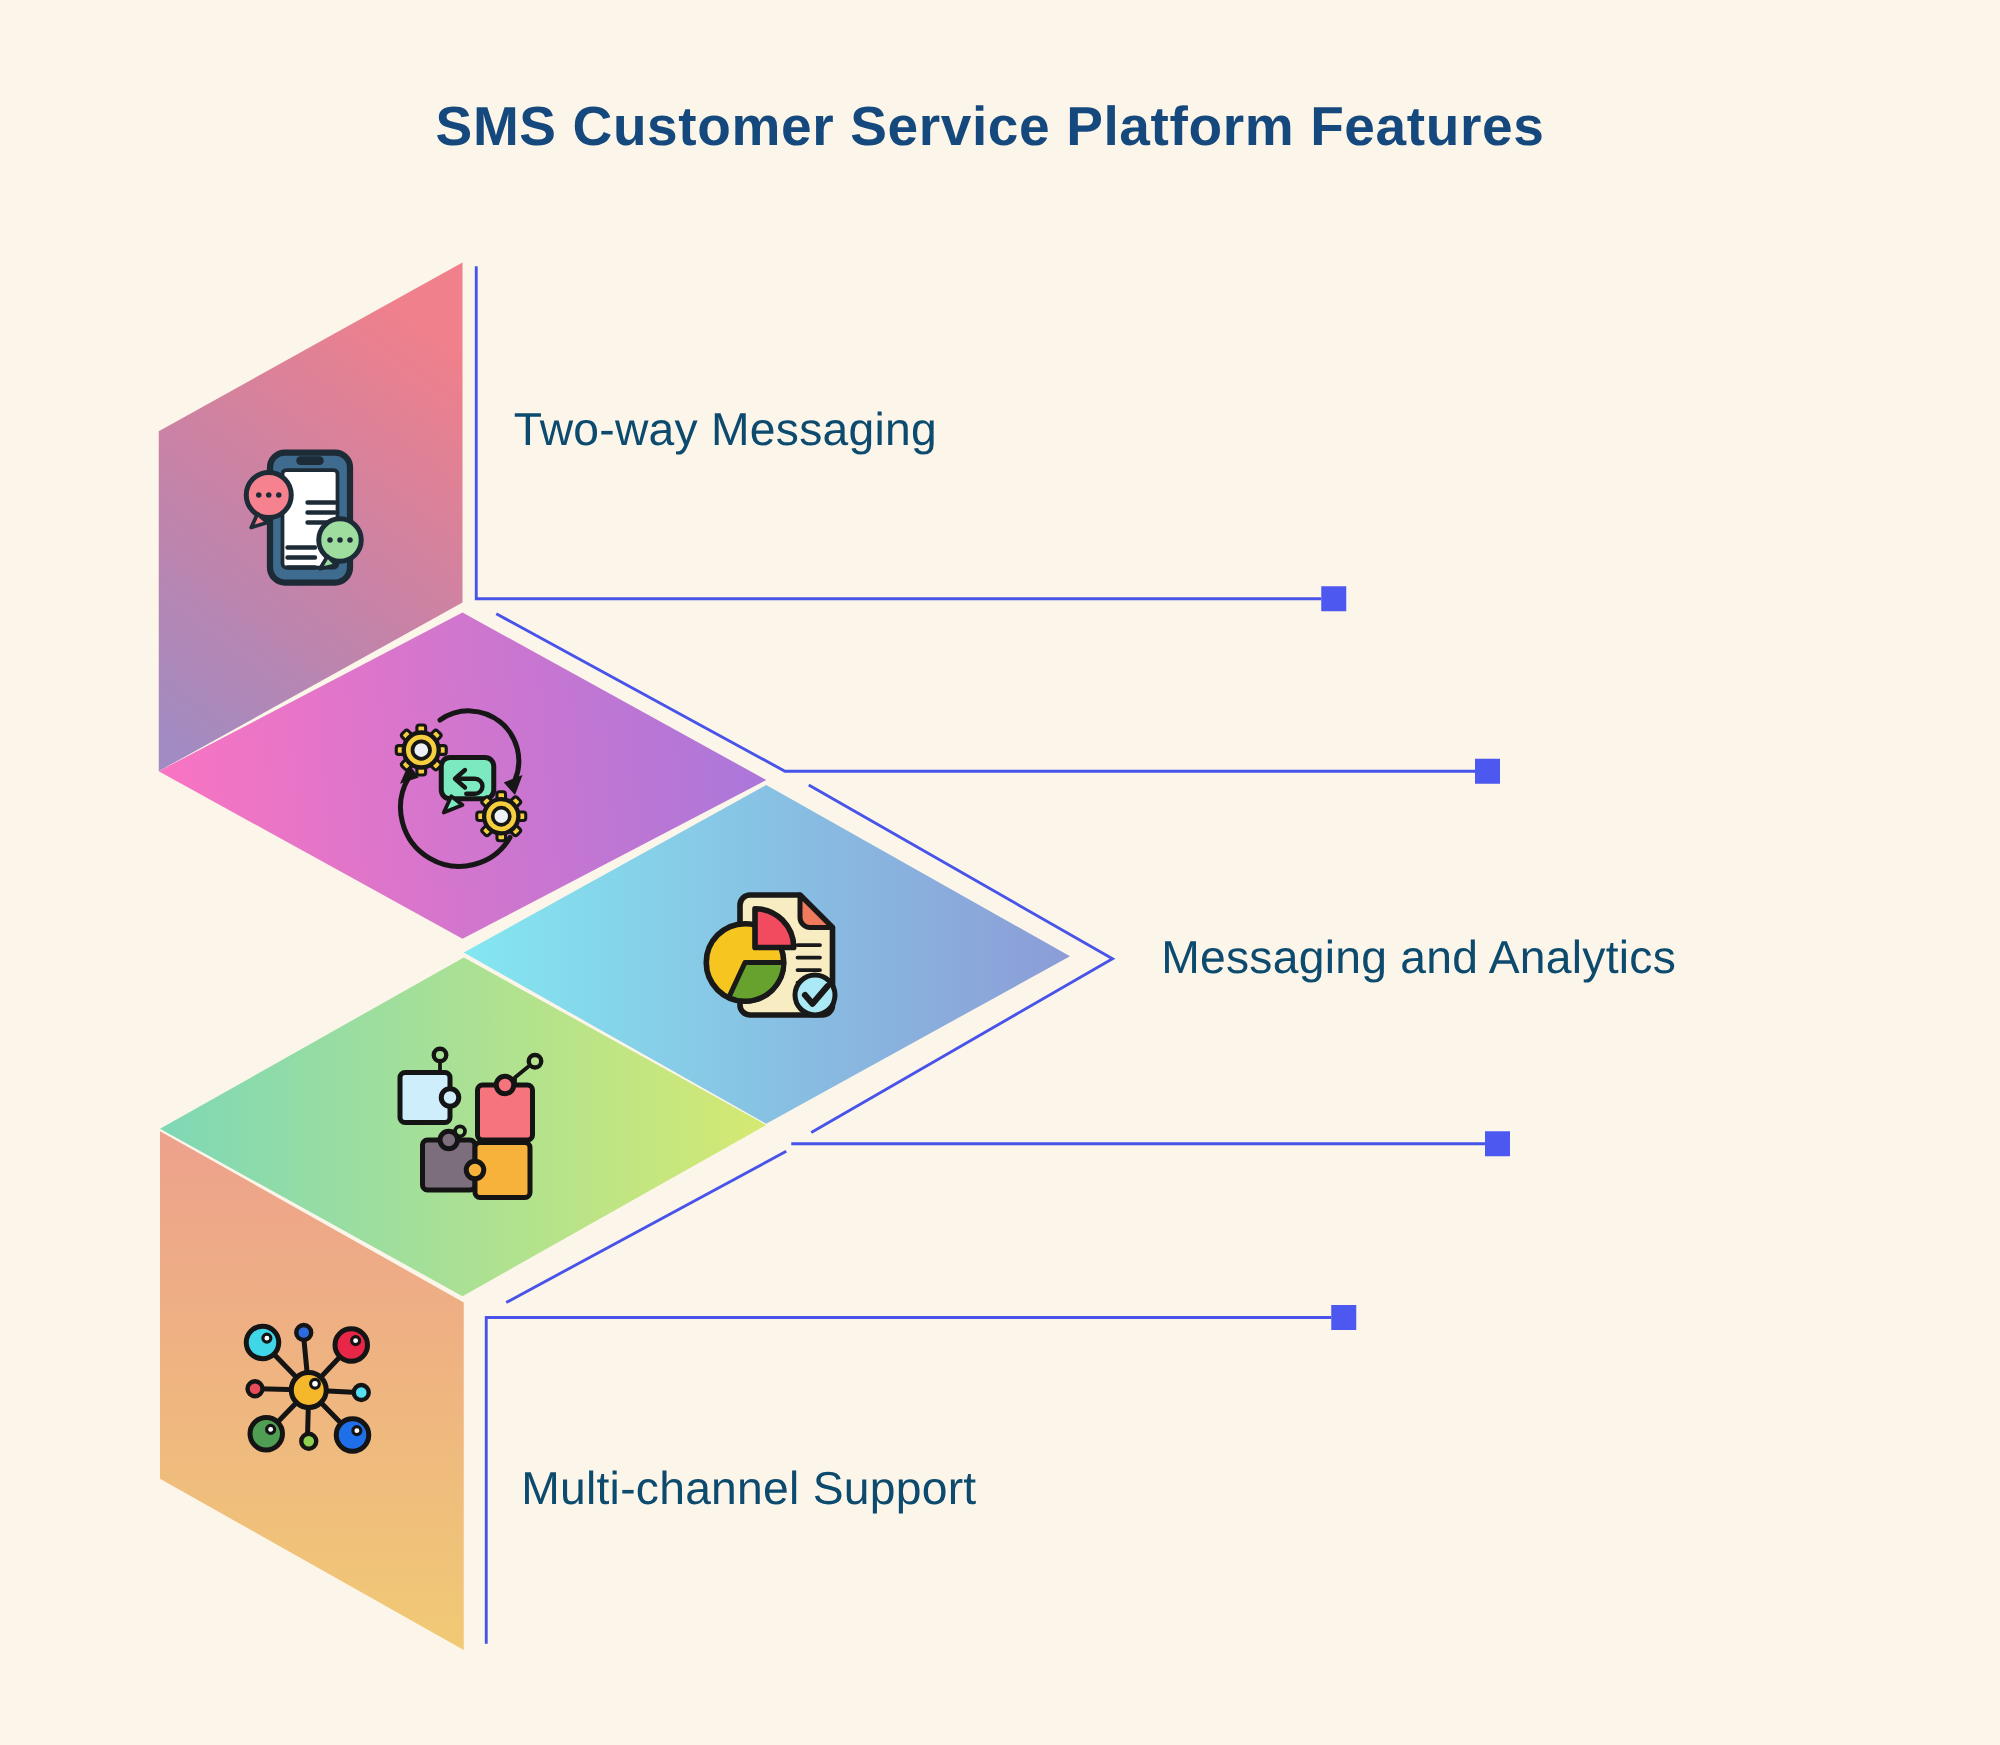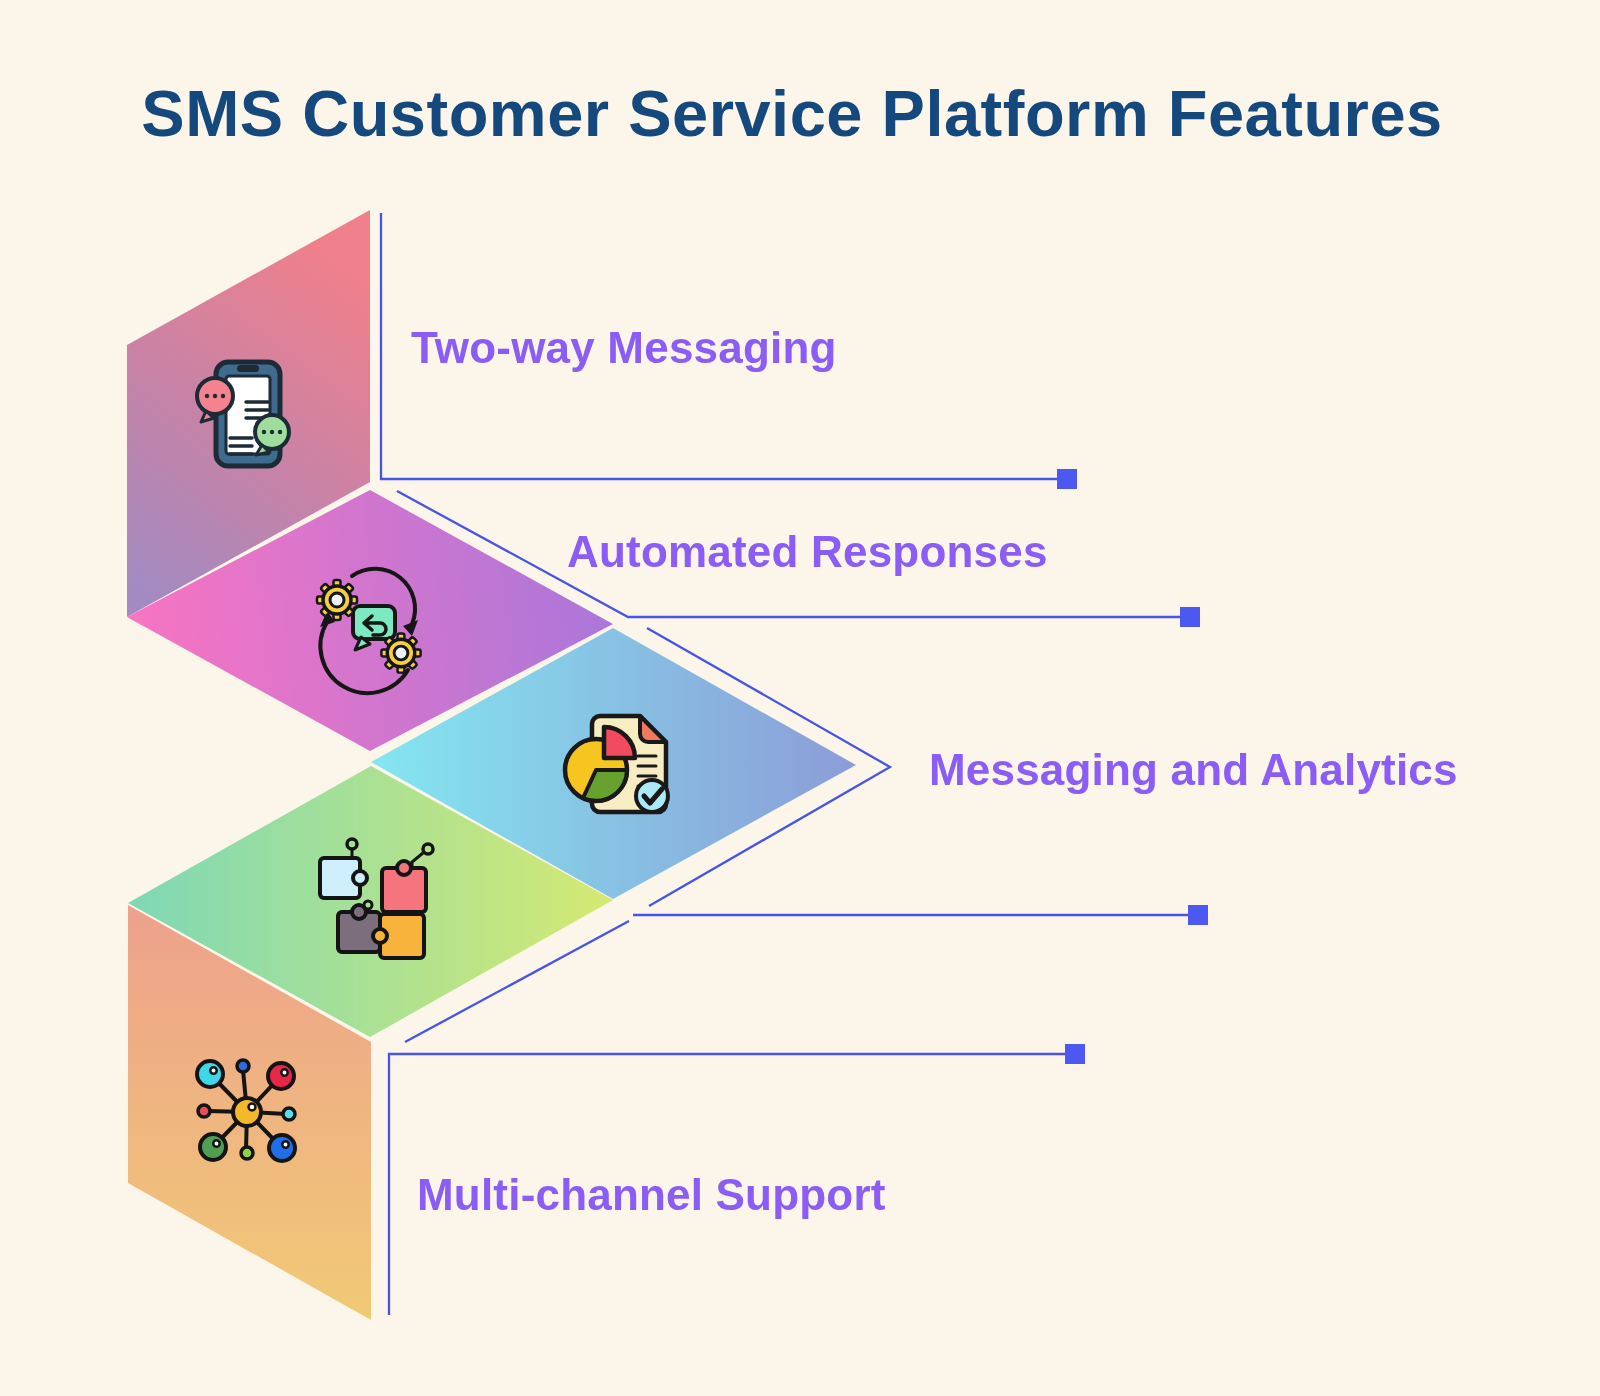--- a/index.html
+++ b/index.html
@@ -6,27 +6,27 @@
   .canvas{
     position:relative;
     width:1600px;height:1396px;
     background:#fcf5e9;
     overflow:hidden;
     font-family:"Liberation Sans","DejaVu Sans",sans-serif;
   }
   .title{
     position:absolute;left:0;right:16px;top:78px;
     text-align:center;
-    font-size:65px;font-weight:700;line-height:1.1;
+    font-size:44px;font-weight:700;line-height:1.1;
     color:#15497e;letter-spacing:0.5px;
   }
   .feature-label{
     position:absolute;
-    font-size:44px;font-weight:700;line-height:1.05;
-    color:#8b5cf6;letter-spacing:0.2px;
+    font-size:37px;font-weight:400;line-height:1.05;
+    color:#0c4a6e;letter-spacing:0.2px;
     white-space:nowrap;
   }
   .lbl-1{left:411px;top:325px;}
   .lbl-2{left:567px;top:529px;}
   .lbl-3{left:929px;top:747px;}
   .lbl-4{left:586px;top:962px;}
   .lbl-5{left:417px;top:1172px;text-align:right;}
   svg.scene{position:absolute;left:0;top:0;}
 </style>
 </head>
@@ -166,17 +166,16 @@
       <circle cx="243" cy="1066" r="6" fill="#2c6be0" stroke="#141414" stroke-width="3.5"></circle>
       <circle cx="204" cy="1111" r="6" fill="#e84b5a" stroke="#141414" stroke-width="3.5"></circle>
       <circle cx="289" cy="1114" r="6" fill="#55dff0" stroke="#141414" stroke-width="3.5"></circle>
       <circle cx="247" cy="1153" r="6" fill="#8fd14f" stroke="#141414" stroke-width="3.5"></circle>
       <circle cx="247" cy="1112" r="14" fill="#f6b82b" stroke="#141414" stroke-width="4"></circle>
       <circle cx="252" cy="1107" r="3.5" fill="#ffffff" stroke="#141414" stroke-width="2.5"></circle>
     </g>
   </svg>
 
   <div class="feature-label lbl-1">Two-way Messaging</div>
-  <div class="feature-label lbl-2">Automated Responses</div>
   <div class="feature-label lbl-3">Messaging and Analytics</div>
   <div class="feature-label lbl-5">Multi-channel Support</div>
 
 </div>
 
 </body></html>

